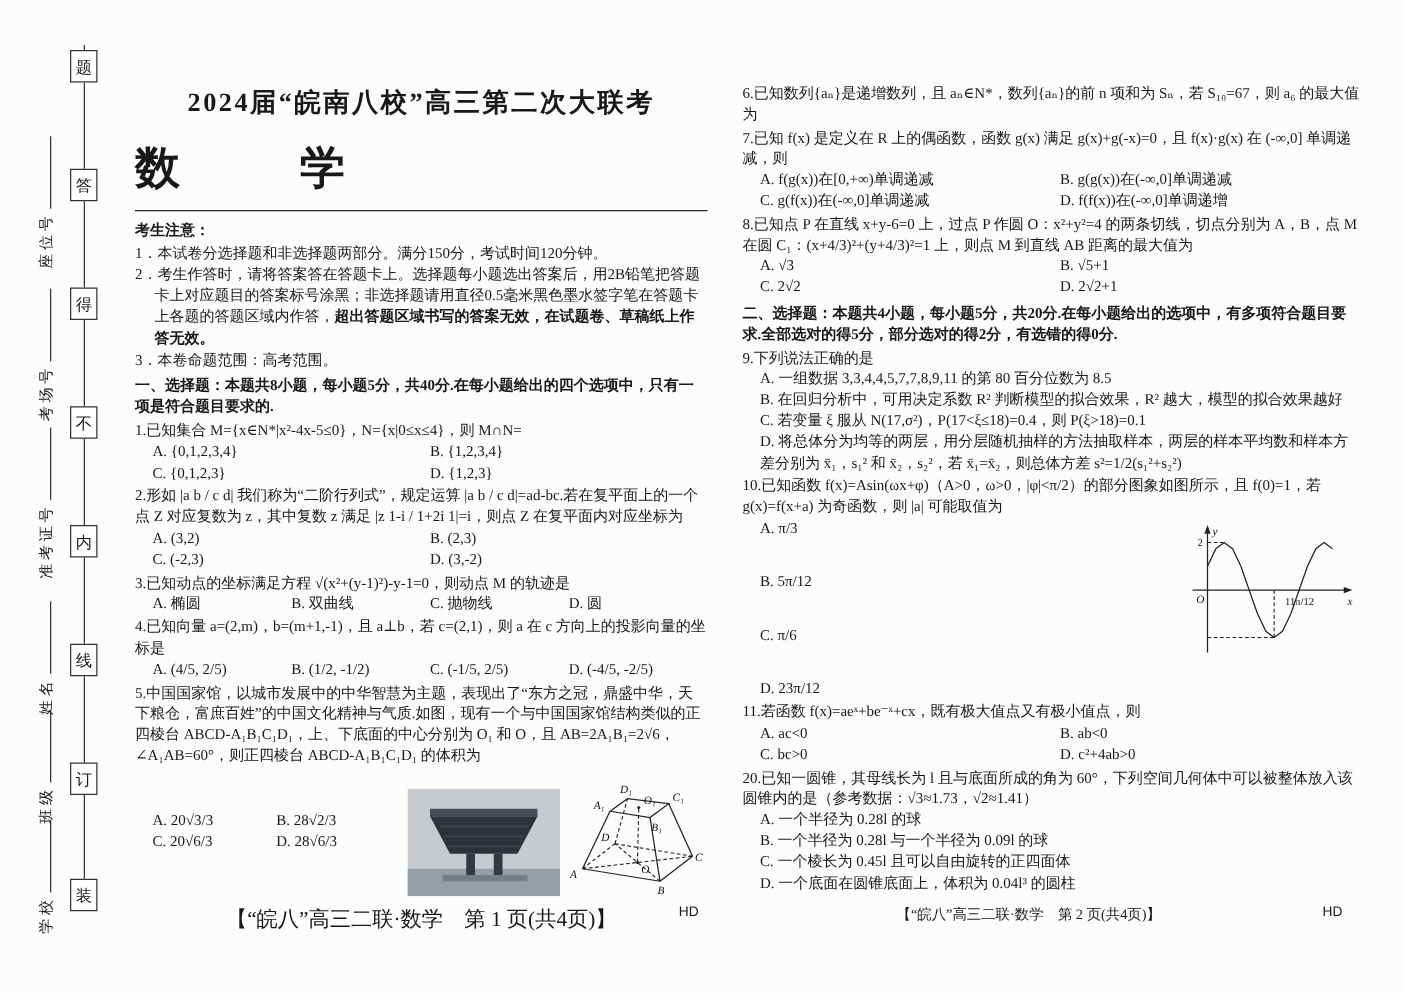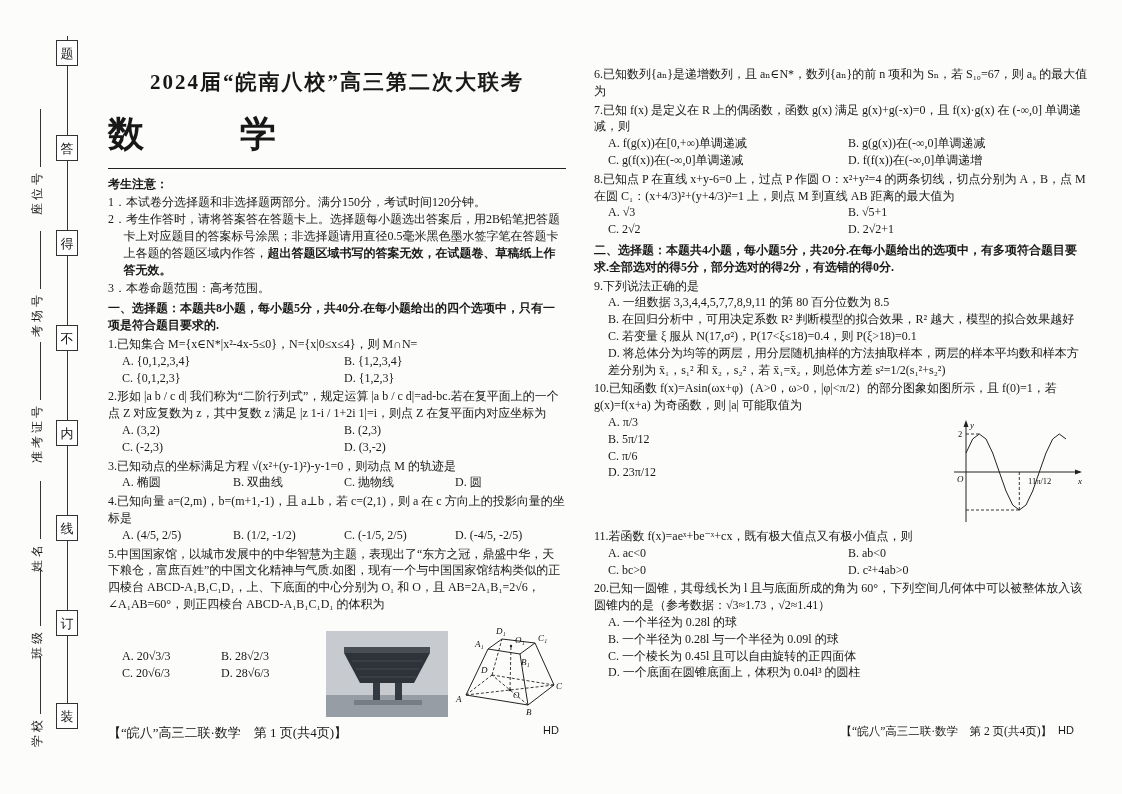--- a/index.html
+++ b/index.html
@@ -35,24 +35,24 @@
   .q { margin:2px 0; }
   .opts { display:flex; flex-wrap:wrap; padding-left:14px; }
   .opt { padding-right:4px; }
   .opts-1 .opt { flex:0 0 100%; }
   .opts-2 .opt { flex:0 0 50%; }
   .opts-4 .opt { flex:0 0 25%; }
   .q5-body { display:flex; gap:6px; align-items:center; }
   .q5-opts { flex:1 1 50%; }
   .q5-figs { display:flex; gap:6px; align-items:flex-end; }
   .q10-body { display:flex; gap:8px; align-items:flex-start; }
-  .q10-left { flex:1; }
-  
-  .footer1 { position:absolute; left:108px; width:458px; top:724px; font-size:13px; }
-  .footer2 { position:absolute; left:594px; width:458px; top:724px; text-align:right; font-size:11.5px; }
+  .q10-left { flex:1;gap:26px; }
+  
+  .footer1 { position:absolute; left:108px; width:458px; top:724px; text-align:center; font-size:17px; }
+  .footer2 { position:absolute; left:594px; width:458px; top:724px; text-align:center; font-size:11.5px; }
   .hd1 { position:absolute; left:543px; top:724px; font-size:11px; font-family:"Liberation Sans",sans-serif; }
   .hd2 { position:absolute; left:1058px; top:724px; font-size:11px; font-family:"Liberation Sans",sans-serif; }
   
   svg .s { stroke:#222; stroke-width:1; fill:none; }
   svg .d { stroke:#222; stroke-width:0.9; fill:none; stroke-dasharray:3 2; }
   svg .fl { font-size:9px; font-style:italic; font-family:"Liberation Serif",serif; fill:#111; }
   svg .fln { font-size:8.5px; font-family:"Liberation Serif",serif; fill:#111; }
 </style>
 </head>
 <body>

